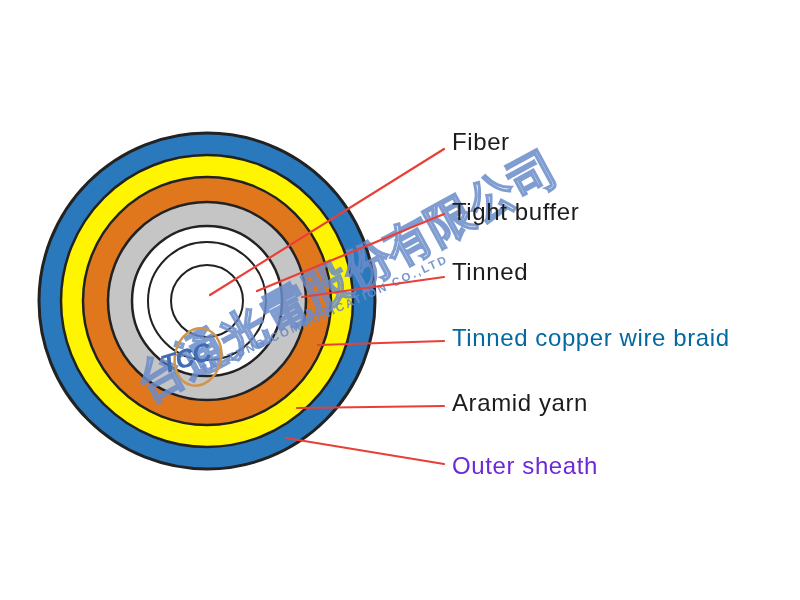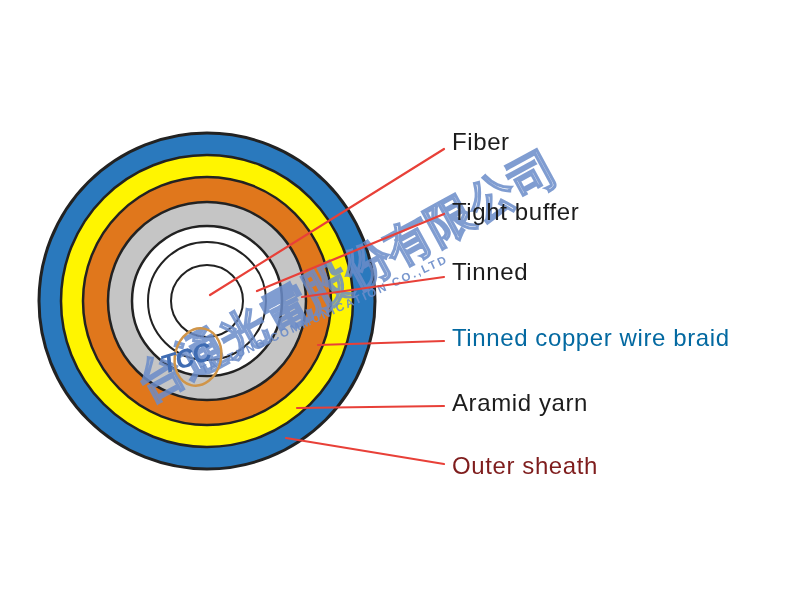--- a/index.html
+++ b/index.html
@@ -77,15 +77,15 @@
         <line x1="286" y1="438" x2="444" y2="464" stroke="#e84038" stroke-width="2.2" stroke-linecap="round"></line>
       </g>
   </svg>
 
   <div id="labels">
       <div class="layer-label" style="left: 452px; top: 127px; color: rgb(28, 28, 28);">Fiber</div>
       <div class="layer-label" style="left: 452px; top: 197px; color: rgb(28, 28, 28);">Tight buffer</div>
       <div class="layer-label" style="left: 452px; top: 257px; color: rgb(28, 28, 28);">Tinned</div>
       <div class="layer-label" style="left: 452px; top: 323px; color: #0369a1;">Tinned copper wire braid</div>
       <div class="layer-label" style="left: 452px; top: 388px; color: rgb(28, 28, 28); text-align: right;">Aramid yarn</div>
-      <div class="layer-label" style="left: 452px; top: 451px; color: #7f1d1d;">Outer sheath</div>
+      <div class="layer-label" style="left: 452px; top: 451px; color: #6d28d9;">Outer sheath</div>
     </div>
 </div>
 
 </body></html>

